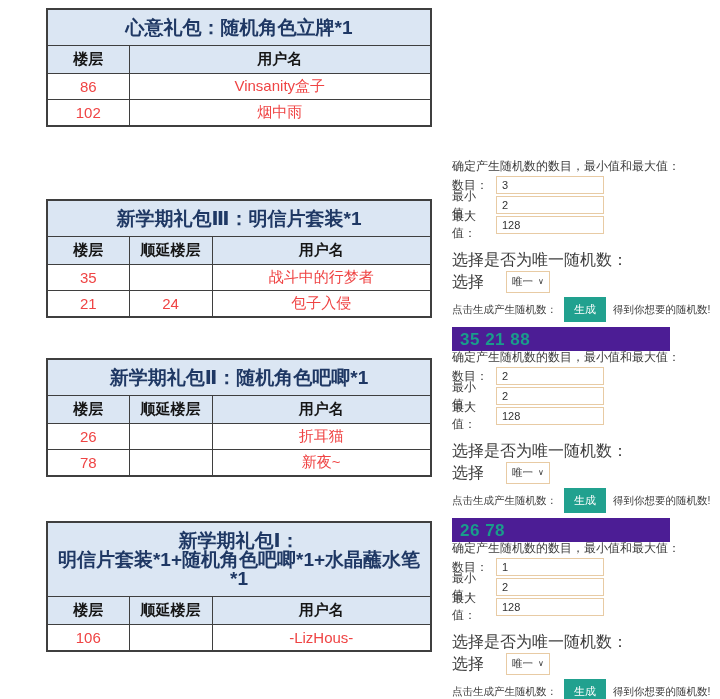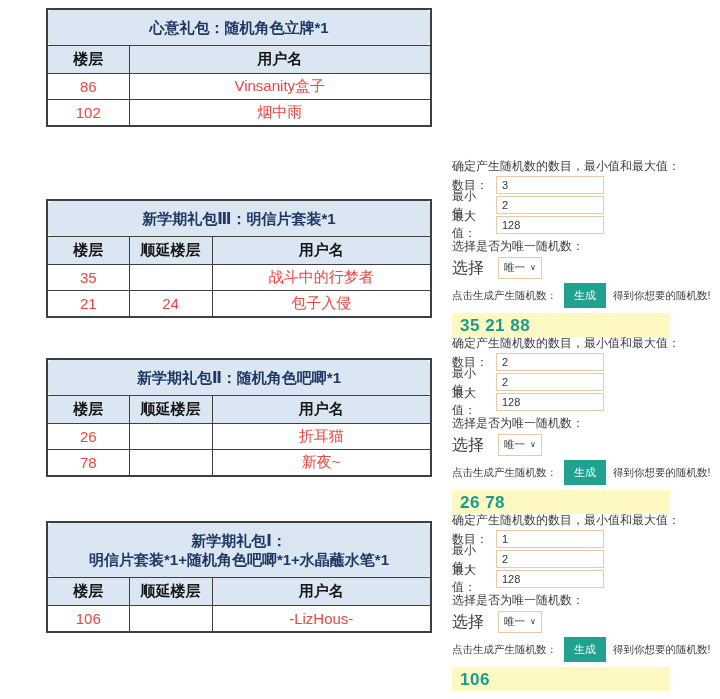--- a/index.html
+++ b/index.html
@@ -12,21 +12,21 @@
   .left-col { position:absolute; left:46px; top:8px; width:386px; }
   table.prize {
     border-collapse:collapse; width:386px; table-layout:fixed;
     border:2px solid #3f3f3f;
   }
   table.prize td { border:1px solid #3f3f3f; text-align:center; overflow:hidden; }
   .c-floor { width:82px; }
   .c-defer { width:83px; }
   .t-title td {
     background:#dbe6f3; color:#1f3864; font-weight:bold;
-    font-size:15px; line-height:19px; padding:8px 2px;border-radius:8px;
+    font-size:19px; line-height:19px; padding:8px 2px;
   }
   .t-head td {
     background:#dbe6f3; color:#161616; font-weight:bold;
     font-size:15px; padding:4px 2px;
   }
   .t-row td { font-size:15px; color:#ef4444; padding:3px; height:19px; }
   .tb1 { margin-bottom:72px; }
   .tb2 { margin-bottom:40px; }
   .tb3 { margin-bottom:44px; }
 
@@ -34,40 +34,40 @@
   .right-col { position:absolute; left:452px; top:160px; width:246px; }
   .panel { margin:0 0 0 0; }
   .intro { font-size:12px; color:#3c3c3c; margin-bottom:4px; line-height:12px; }
   .frow { display:flex; align-items:center; height:18px; margin:2px 0; }
   .flabel { width:44px; flex:none; font-size:12px; color:#3c3c3c; }
   .finput {
     width:96px; height:12px; border:1px solid #e8cba4; background:#fff;
     font-size:11px; color:#333; padding:2px 5px; outline:none;
     font-family:"Liberation Sans","DejaVu Sans",sans-serif;
   }
-  .uline { font-size:12px; color:#3c3c3c; margin-top:6px; line-height:12px; }
+  .uline { font-size:16px; color:#3c3c3c; margin-top:20px; line-height:12px; }
   .srow { display:flex; align-items:center; margin-top:6px; height:20px; }
   .slabel { font-size:16px; color:#3c3c3c; }
   .selectbox {
-    margin-left:14px; border:1px solid #e8cba4; background:#fff;
+    margin-left:22px; border:1px solid #e8cba4; background:#fff;
     font-size:10.5px; color:#333; padding:3px 5px;
     display:inline-flex; align-items:center; gap:5px; cursor:pointer;
   }
   .arrow { font-size:8px; color:#333; line-height:8px; }
   .grow {
     display:flex; align-items:center; margin-top:5px;
     font-size:10.5px; color:#3c3c3c; white-space:nowrap;
   }
   .gen-btn {
     background:#21a18f; color:#ffffff; border:none; cursor:pointer;
     font-size:11px; padding:5px 10px; margin:0 7px;
     font-family:Liberation Mono, monospace;
   }
   .result {
-    margin-top:5px; width:202px; background:#fef9c3; color:#1a9c8b;
+    margin-top:5px; width:202px; background:#4c1d95; color:#1a9c8b;
     font-weight:bold; font-size:17px; line-height:19px;
     padding:3px 8px 2px 8px; letter-spacing:0.5px;
   }
 </style>
 </head>
 <body>
 
 <div class="screen">
 
   <div class="left-col">

